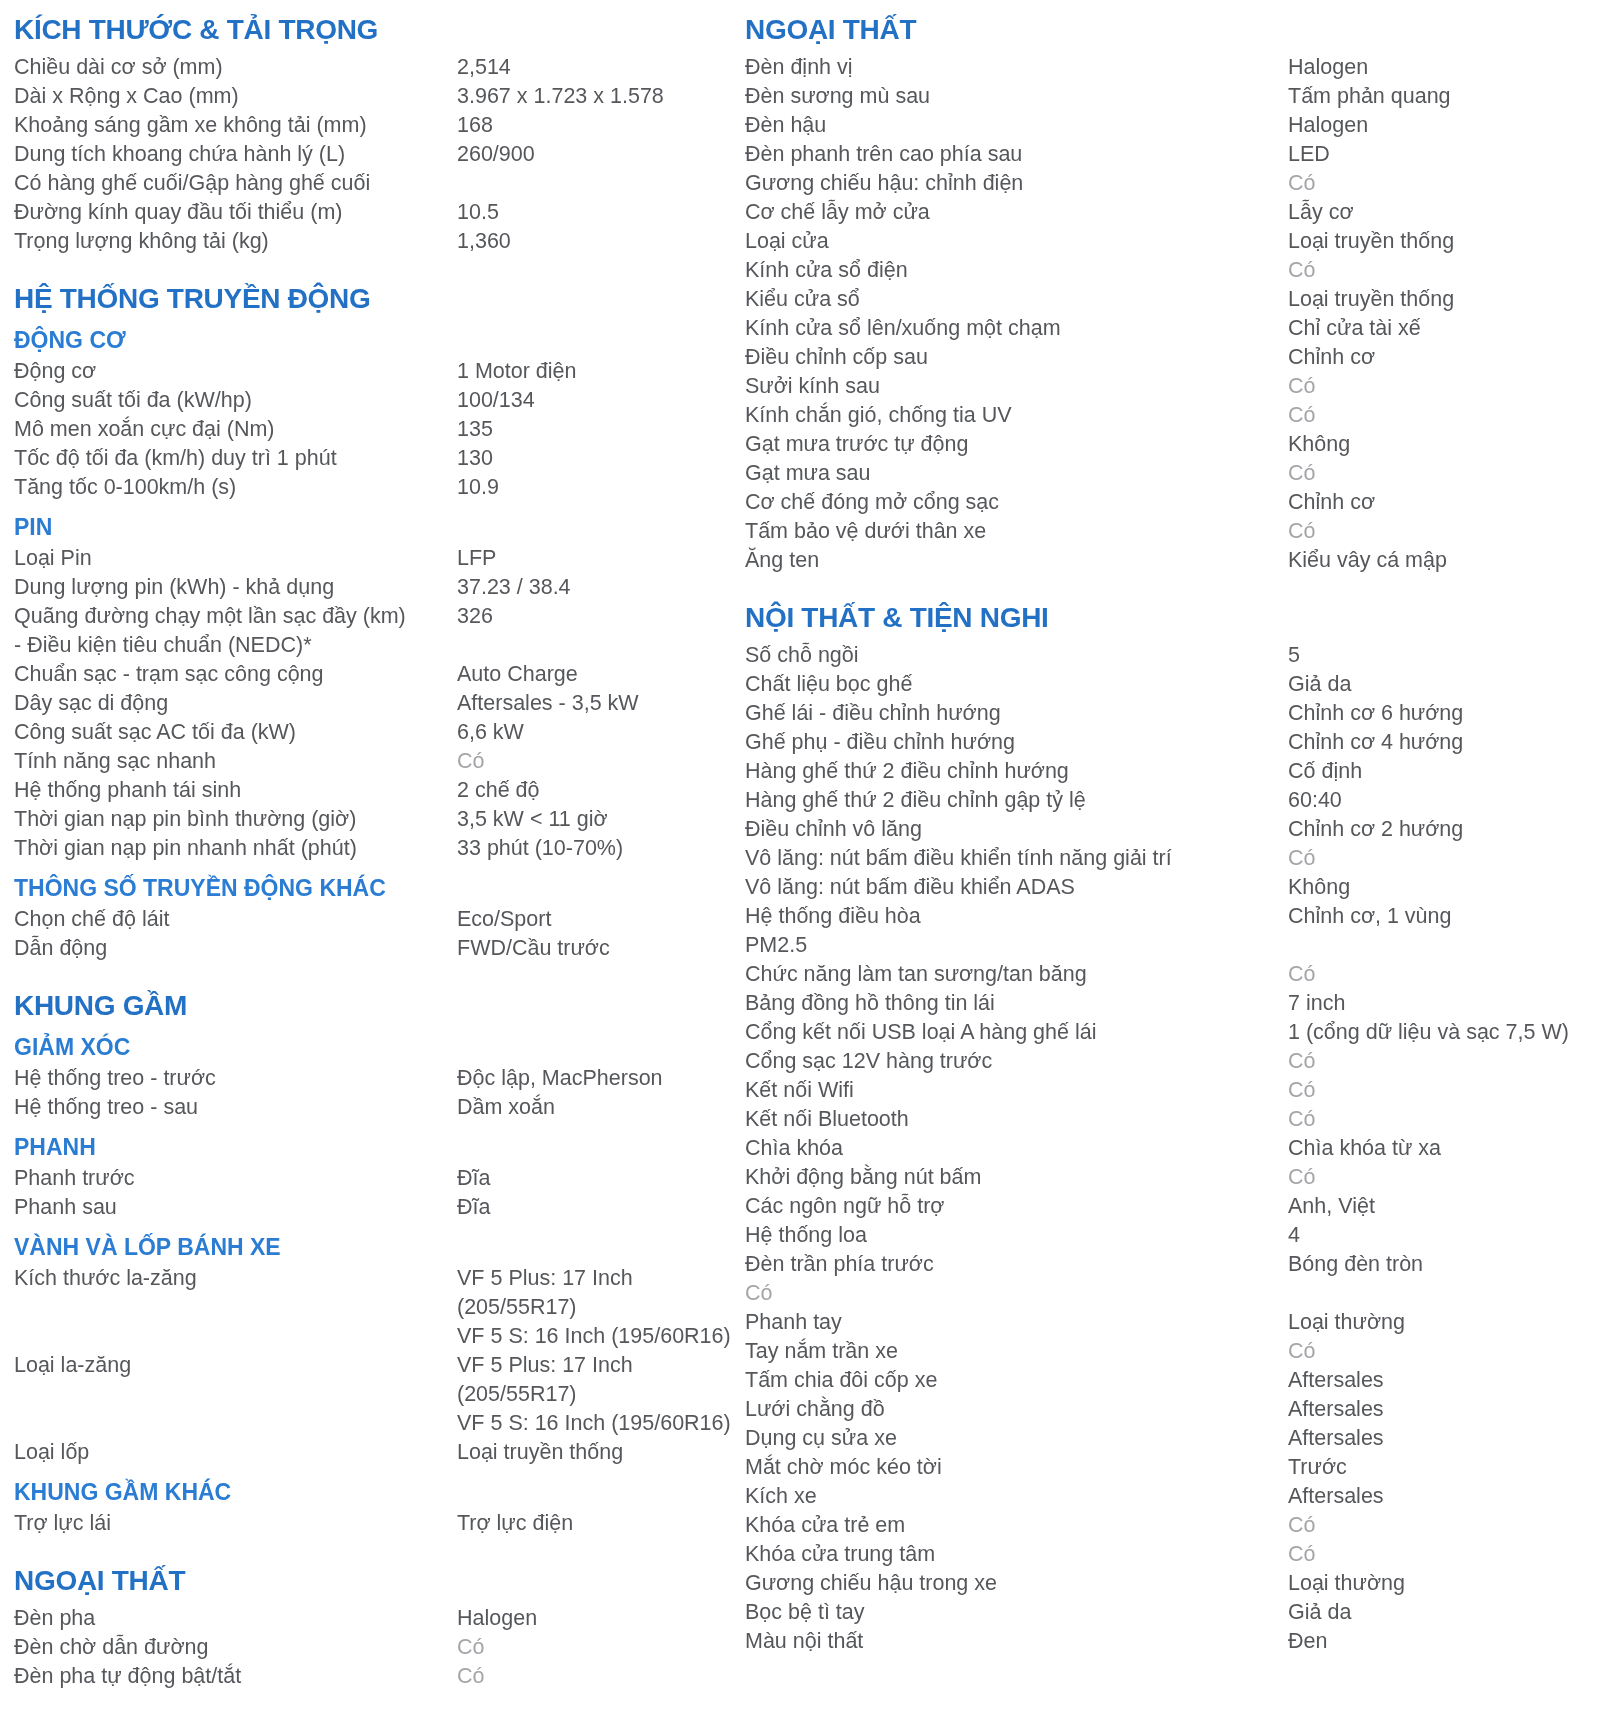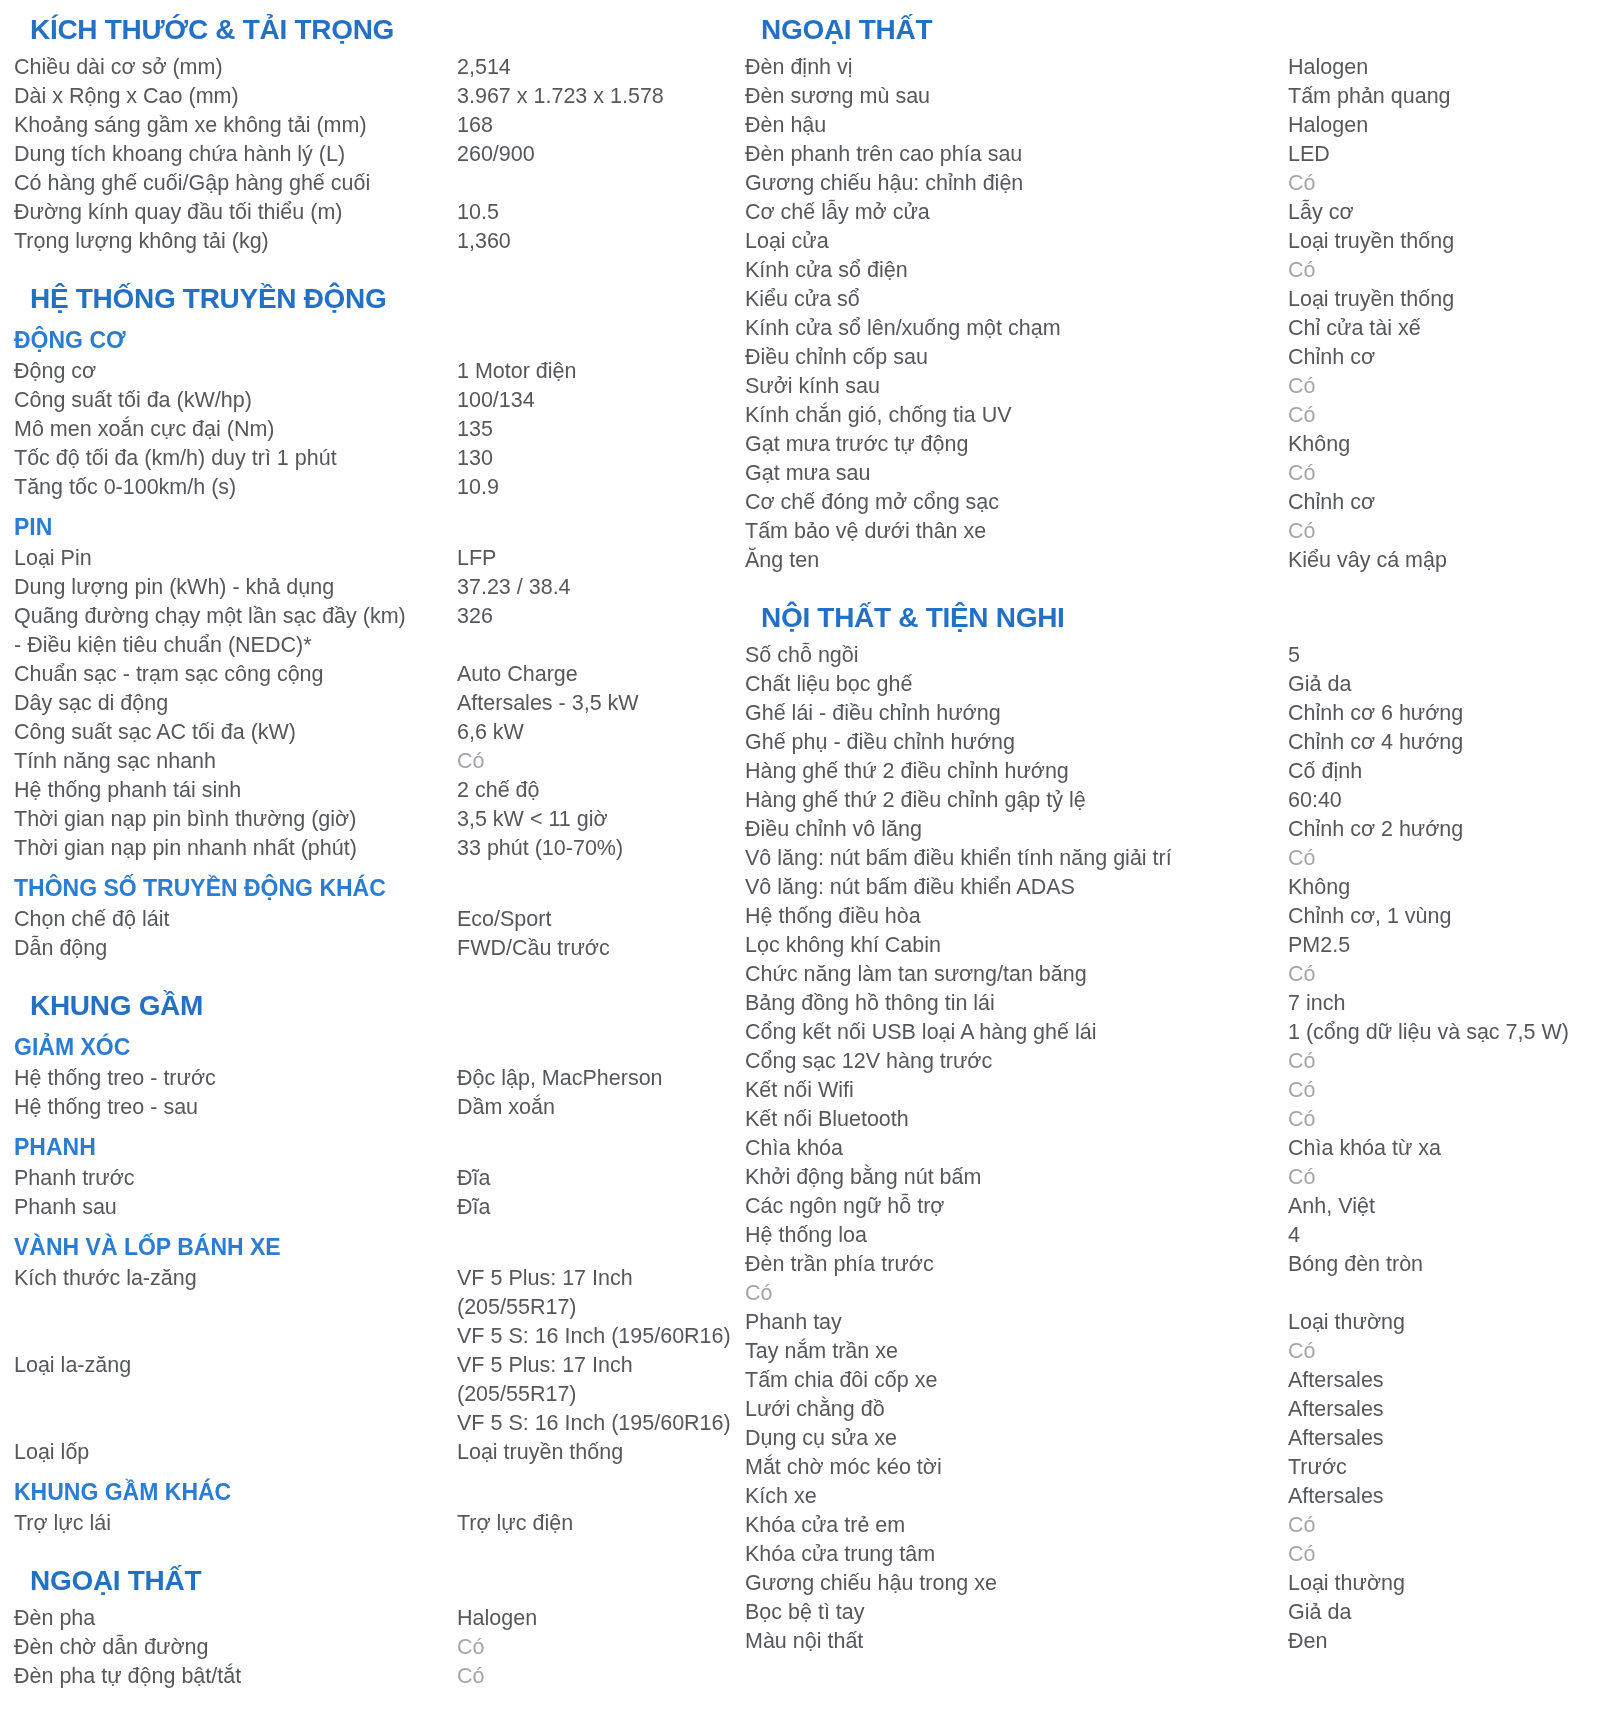--- a/index.html
+++ b/index.html
@@ -8,21 +8,21 @@
     font-family:"Liberation Sans","DejaVu Sans",sans-serif;
     color:var(--text,#55575B);
   }
   .wrap{display:flex;padding:14px 0 0 14px;box-sizing:border-box;}
   .col{box-sizing:border-box;}
   .col-left{width:731px;flex:0 0 731px;}
   .col-right{width:841px;flex:0 0 841px;}
   .sec + .sec{margin-top:27px;}
   .sec-title{
     font-size:28px;font-weight:800;letter-spacing:-0.3px;
-    color:var(--accent,#2371C5);line-height:32px;margin:0 0 7px 16px;
+    color:var(--accent,#2371C5);line-height:32px;margin:0 0 7px 0;
   }
   .sub-title{
     font-size:23px;font-weight:700;color:var(--accent-sub,#2B7CD3);
     line-height:26px;margin:12px 0 4px 0;
   }
   .row{
     display:grid;grid-template-columns:443px 1fr;
     font-size:21.5px;line-height:29px;
   }
   .col-right .row{grid-template-columns:543px 1fr;}
@@ -554,23 +554,20 @@
         </div>
         <div class="row">
           <div class="lab">
             <div class="line">Hệ thống điều hòa</div>
           </div>
           <div class="val">
             <div class="line">Chỉnh cơ, 1 vùng</div>
           </div>
         </div>
         <div class="row">
-          <div class="lab">
-            <div class="line">Lọc không khí Cabin</div>
-          </div>
           <div class="val">
             <div class="line">PM2.5</div>
           </div>
         </div>
         <div class="row">
           <div class="lab">
             <div class="line">Chức năng làm tan sương/tan băng</div>
           </div>
           <div class="val">
             <div class="line muted">Có</div>

